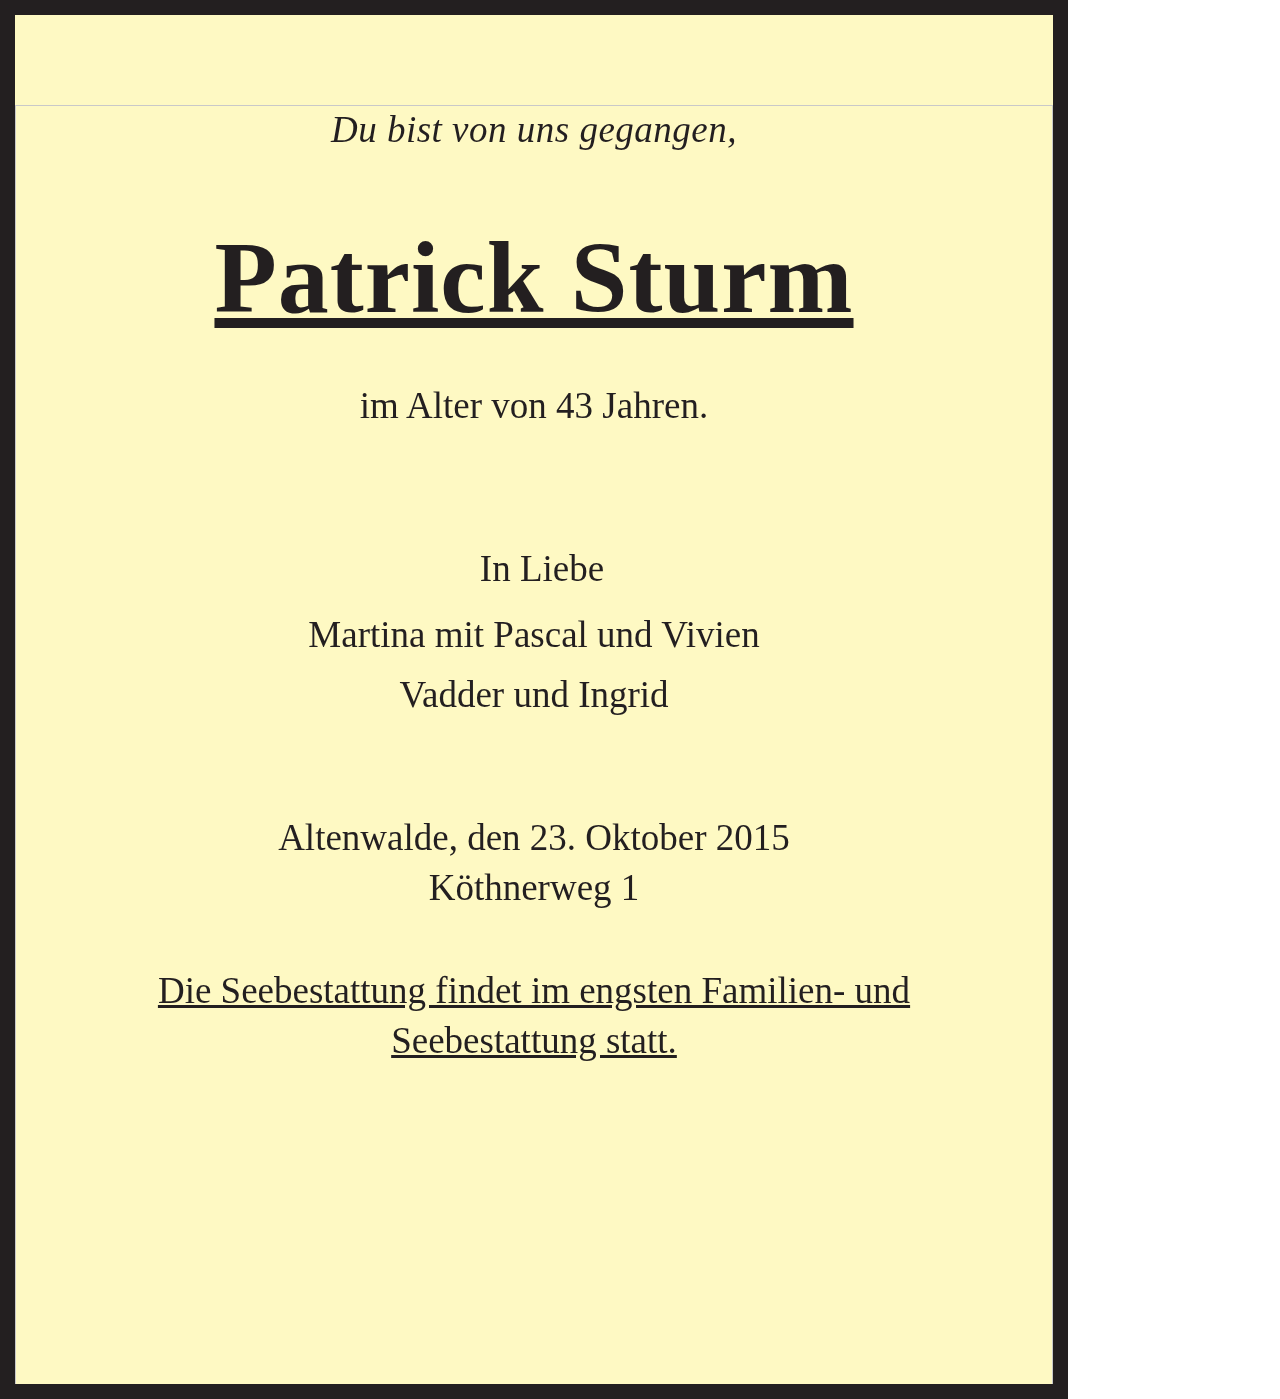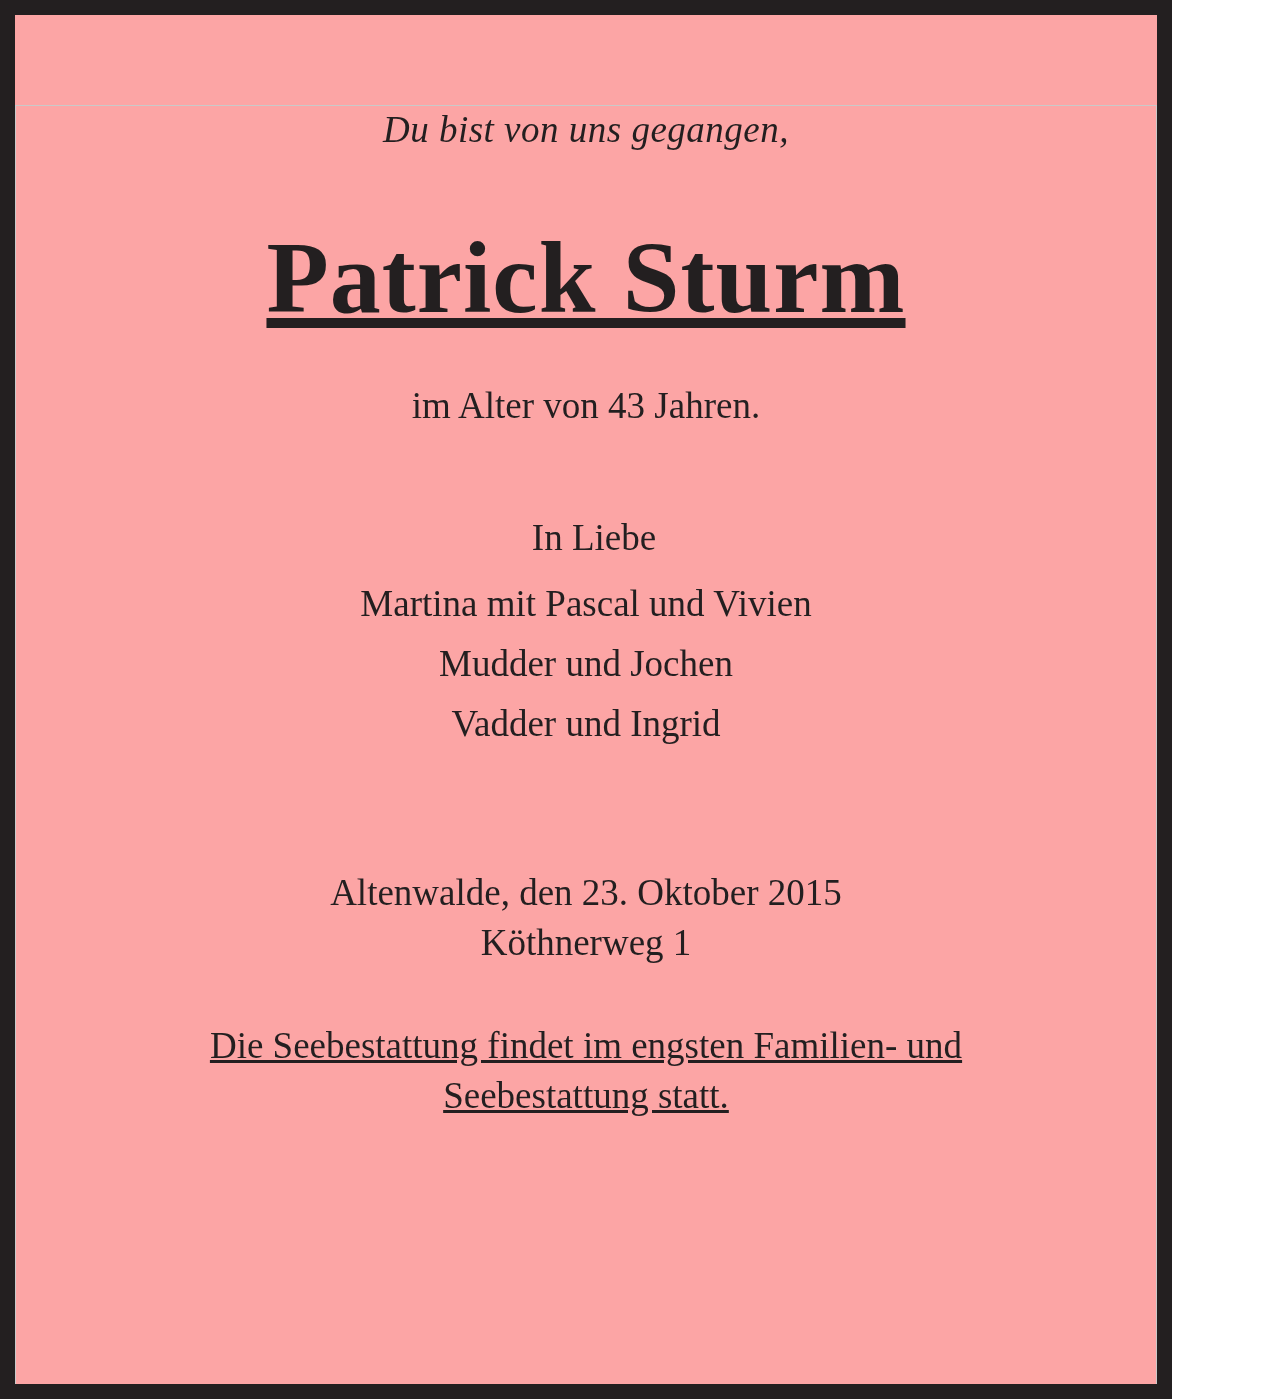--- a/index.html
+++ b/index.html
@@ -2,24 +2,24 @@
 <html><head>
 <meta charset="utf-8">
 <style>
   * { margin: 0; padding: 0; box-sizing: border-box; }
   html, body {
     width: 1280px;
     background: #ffffff;
     font-family: "Liberation Serif", "DejaVu Serif", serif;
   }
   .frame {
-    width: 1172px;
+    width: 1068px;
     height: 1399px;
     border: 15px solid #231f20;
-    background: #fca5a5;
+    background: #fef9c3;
     overflow: hidden;
   }
   .inner {
     width: 100%;
     height: 100%;
     text-align: center;
     color: #231f20;
     box-shadow: inset 0 0 0 1px #c9c9c9;
   }
   .epitaph {
@@ -36,33 +36,33 @@
     line-height: 1.0;
     letter-spacing: 1px;
     text-decoration: underline;
   }
   .age-line {
     margin-top: 54px;
     font-size: 37px;
     line-height: 45px;
   }
   .closing-line {
-    margin-top: 87px;
+    margin-top: 118px;
     font-size: 37px;
     line-height: 45px;
     padding-left: 16px;
   }
   .mourners {
     margin-top: 14px;
     font-size: 37px;
     line-height: 60px;
     font-weight: normal;
   }
   .place-date-block {
-    margin-top: 114px;
+    margin-top: 88px;
     font-size: 37px;
     line-height: 50px;
   }
   .funeral-block {
     margin-top: 53px;
     font-size: 37px;
     line-height: 50px;
     text-decoration: underline;
   }
 </style>
@@ -77,21 +77,20 @@
     </div>
 
     <div class="deceased-name">Patrick Sturm</div>
 
     <div class="age-line">im Alter von 43 Jahren.</div>
 
     <div class="closing-line">In Liebe</div>
 
     <div class="mourners">
       <div>Martina mit Pascal und Vivien</div>
-      <div>Mudder und Jochen</div>
       <div>Vadder und Ingrid</div>
     </div>
 
     <div class="place-date-block">
       <div>Altenwalde, den 23. Oktober 2015</div>
       <div>Köthnerweg 1</div>
     </div>
 
     <div class="funeral-block">
       <div>Die Seebestattung findet im engsten Familien- und</div>

